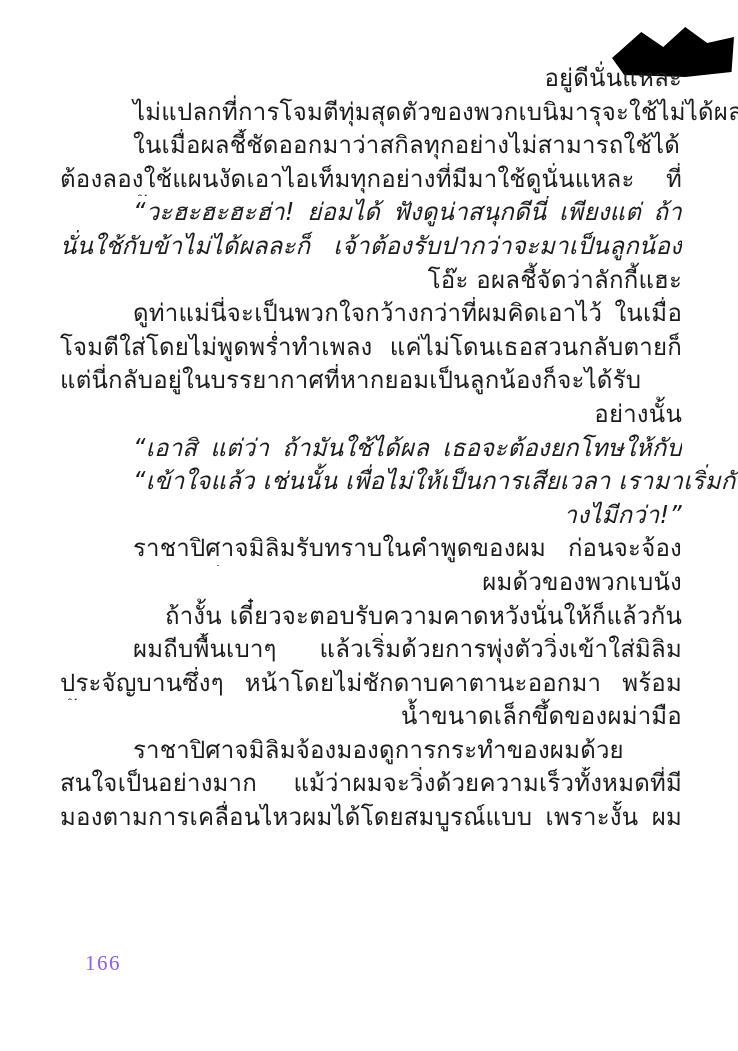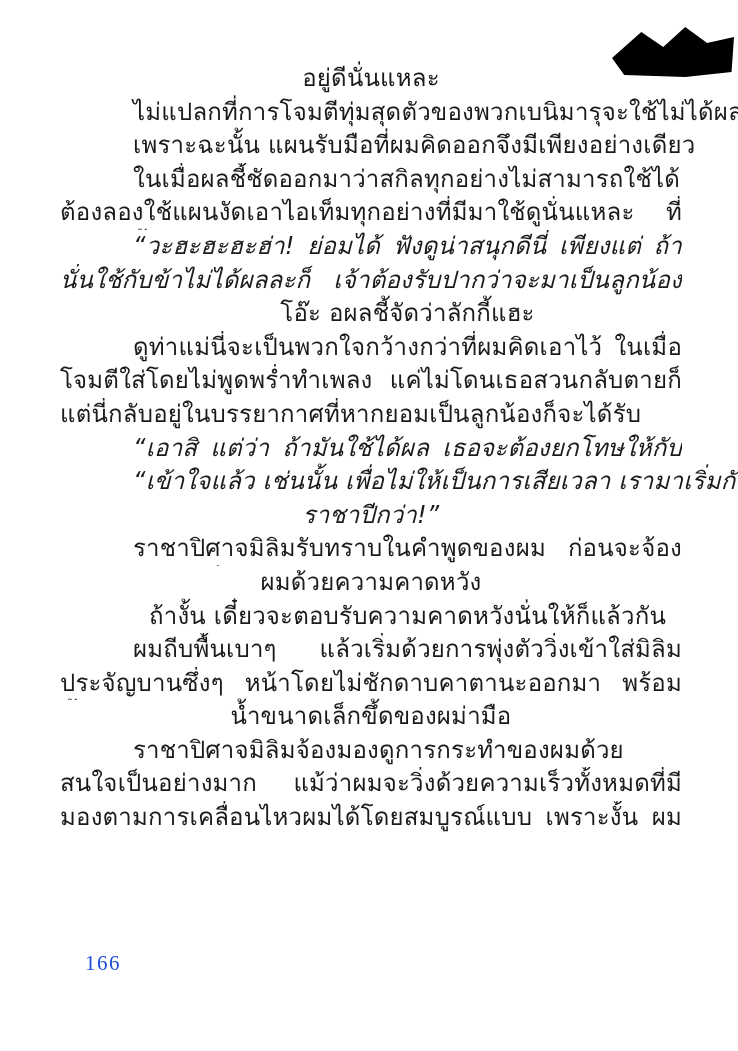--- a/index.html
+++ b/index.html
@@ -22,65 +22,65 @@
   }
   .text-block{
     position:absolute;
     left:60px;top:62px;width:622px;
     color:#1b1b1b;
   }
   .line{
     font-size:24px;
     line-height:33.6px;
     height:33.6px;
-    text-align:center;
+    text-align:right;
     white-space:nowrap;
     letter-spacing:0.2px;
   }
   .line.j{
     text-align:justify;
     text-align-last:justify;
     white-space:normal;
     overflow:hidden;
   }
   .line.ind{padding-left:73px;}
   .line.it{font-style:italic;}
   .page-number{
     position:absolute;
     left:85px;top:951px;
     font-family:"Liberation Serif",serif;
     font-size:21px;
     letter-spacing:1.5px;
-    color:#1d4ed8;
+    color:#8b5cf6;
   }
 </style>
 </head>
 <body>
 
 <div class="page">
 
   <div class="corner-artifact"></div>
 
   <div class="text-block" id="text-block">
       <div class="line">อยู่ดีนั่นแหละ</div>
       <div class="line ind">ไม่แปลกที่การโจมตีทุ่มสุดตัวของพวกเบนิมารุจะใช้ไม่ได้ผล</div>
-      <div class="line ind">เพราะฉะนั้น แผนรับมือที่ผมคิดออกจึงมีเพียงอย่างเดียว</div>
       <div class="line ind j">ในเมื่อผลชี้ชัดออกมาว่าสกิลทุกอย่างไม่สามารถใช้ได้ผล  มันก็</div>
       <div class="line j">ต้องลองใช้แผนงัดเอาไอเท็มทุกอย่างที่มีมาใช้ดูนั่นแหละ ที่เหลือก็ขึ้นอยู่</div>
       <div class="line ind it j">“วะฮะฮะฮะฮ่า! ย่อมได้ ฟังดูน่าสนุกดีนี่ เพียงแต่ ถ้าการโจมตี</div>
       <div class="line it j">นั่นใช้กับข้าไม่ได้ผลละก็ เจ้าต้องรับปากว่าจะมาเป็นลูกน้องของข้านะ?”</div>
       <div class="line ind">โอ๊ะ อผลชี้จัดว่าลักกี้แฮะ</div>
       <div class="line ind j">ดูท่าแม่นี่จะเป็นพวกใจกว้างกว่าที่ผมคิดเอาไว้ ในเมื่อผมจะเข้า</div>
       <div class="line j">โจมตีใส่โดยไม่พูดพร่ำทำเพลง  แค่ไม่โดนเธอสวนกลับตายก็บุญโขแล้ว</div>
       <div class="line j">แต่นี่กลับอยู่ในบรรยากาศที่หากยอมเป็นลูกน้องก็จะได้รับการให้อภัยเสีย</div>
+      <div class="line">อย่างนั้น</div>
       <div class="line ind it j">“เอาสิ แต่ว่า ถ้ามันใช้ได้ผล เธอจะต้องยกโทษให้กับพวกลูกน้อง</div>
       <div class="line ind it">“เข้าใจแล้ว  เช่นนั้น  เพื่อไม่ให้เป็นการเสียเวลา  เรามาเริ่มกัน</div>
-      <div class="line it">ราชาปีกว่า!”</div>
+      <div class="line it">างไมีกว่า!”</div>
       <div class="line ind j">ราชาปิศาจมิลิมรับทราบในคำพูดของผม  ก่อนจะจ้องมองมาที่</div>
-      <div class="line">ผมด้วยความคาดหวัง</div>
+      <div class="line">ผมด้วของพวกเบนัง</div>
       <div class="line ind">ถ้างั้น เดี๋ยวจะตอบรับความคาดหวังนั่นให้ก็แล้วกัน</div>
       <div class="line ind j">ผมถีบพื้นเบาๆ  แล้วเริ่มด้วยการพุ่งตัววิ่งเข้าใส่มิลิม  ผมเข้า</div>
       <div class="line j">ประจัญบานซึ่งๆ หน้าโดยไม่ชักดาบคาตานะออกมา พร้อมทั้งสร้างลูกบอล</div>
       <div class="line">น้ำขนาดเล็กขึ้ดของผม่ามือ</div>
       <div class="line ind j">ราชาปิศาจมิลิมจ้องมองดูการกระทำของผมด้วยท่าทางสนอก</div>
       <div class="line j">สนใจเป็นอย่างมาก  แม้ว่าผมจะวิ่งด้วยความเร็วทั้งหมดที่มี  แต่เธอกลับ</div>
       <div class="line j">มองตามการเคลื่อนไหวผมได้โดยสมบูรณ์แบบ  เพราะงั้น  ผมจะไม่ใช้</div>
     </div>
 
   <div class="page-number">166</div>

